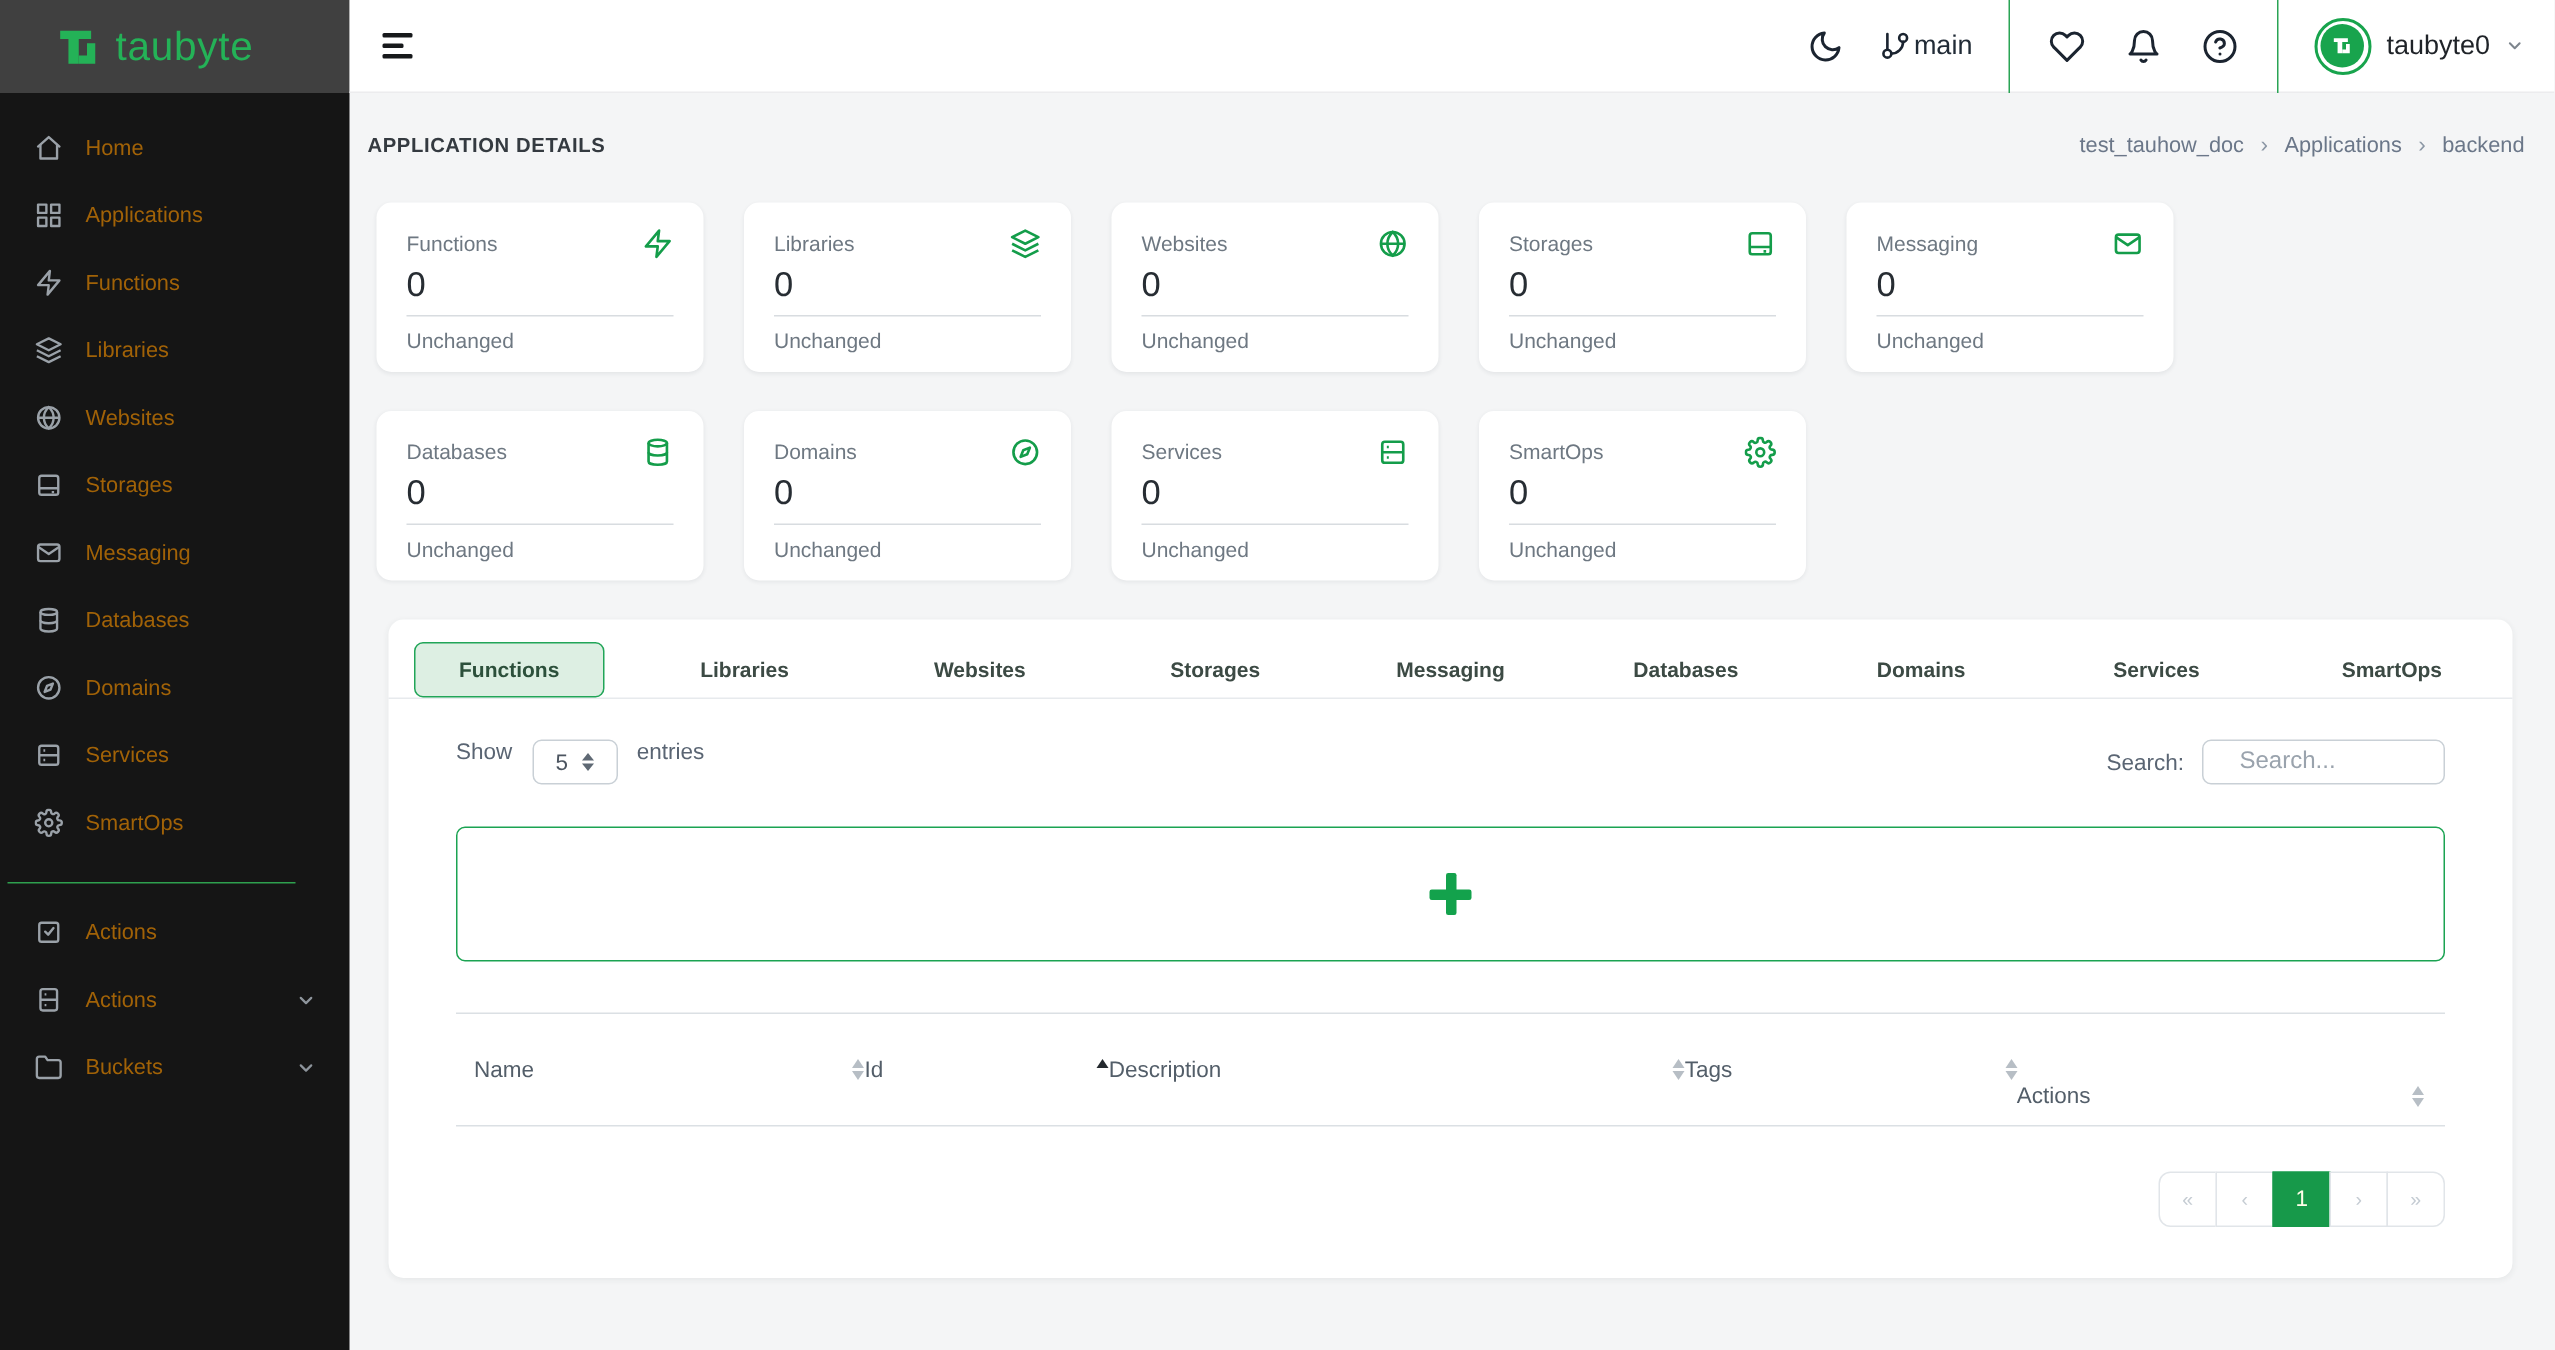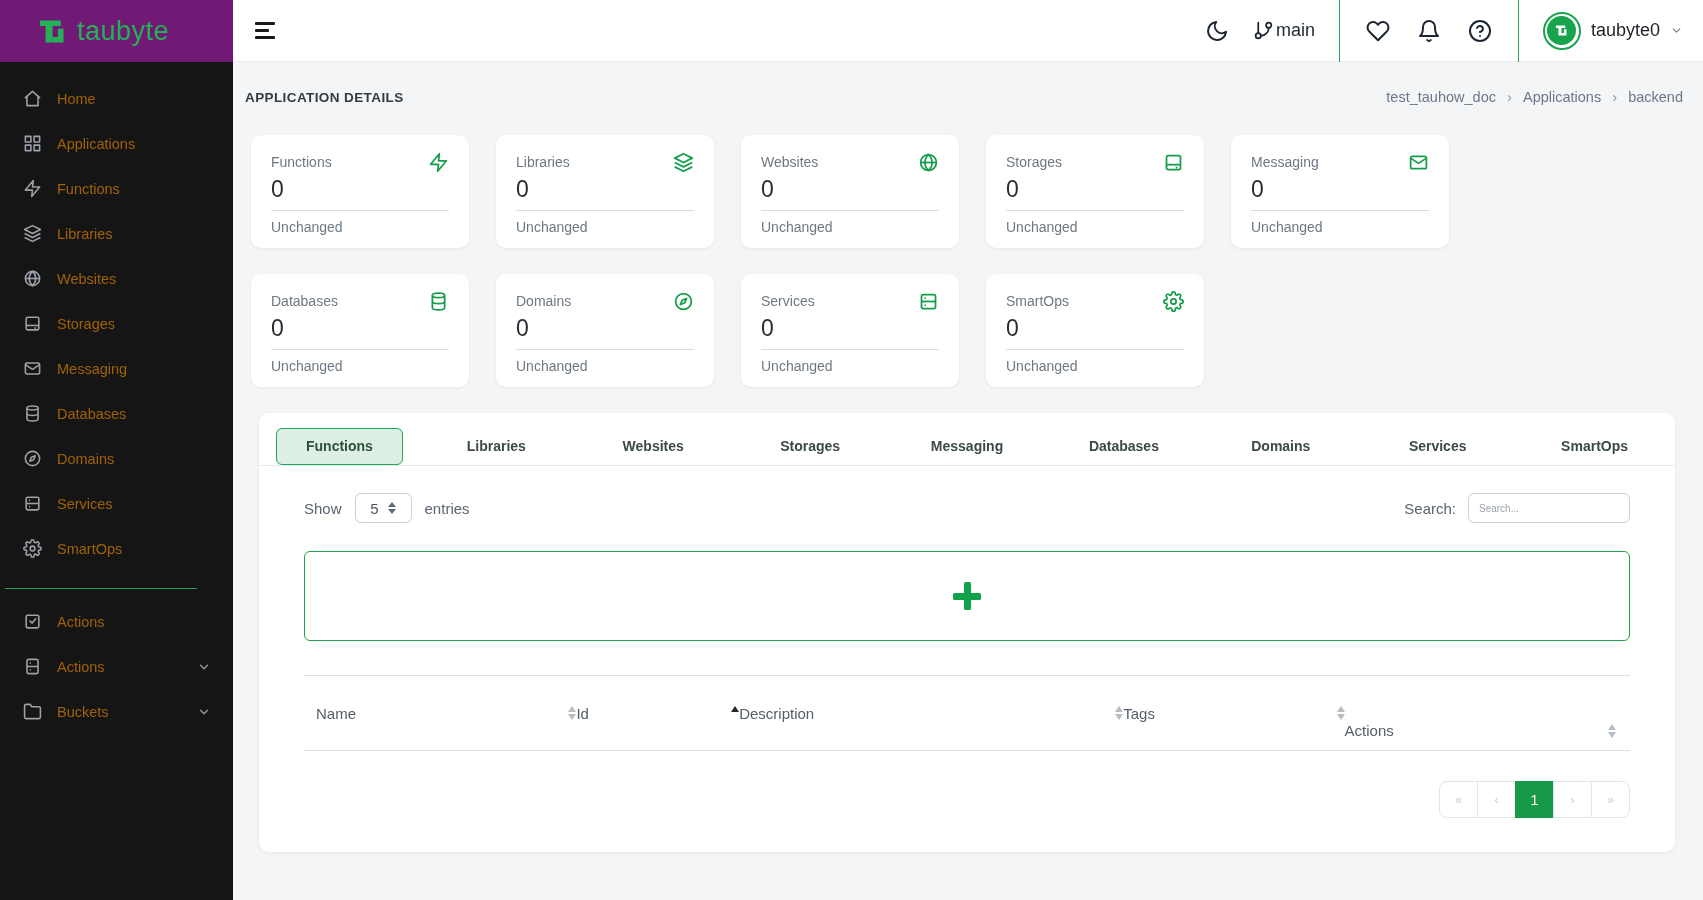--- a/index.html
+++ b/index.html
@@ -1,21 +1,21 @@
 <!DOCTYPE html>
 <html><head>
 <meta charset="utf-8">
 <style>
   * { margin:0; padding:0; box-sizing:border-box; }
   html,body { width:1703px; height:900px; overflow:hidden; }
   body { font-family:"Liberation Sans", sans-serif; background:#f4f5f6; display:flex; }
 
   
   .sidebar { width:233px; flex:none; background:#151515; display:flex; flex-direction:column; }
-  .logo { height:62px; flex:none; background:#701a75; display:flex; align-items:center; padding-left:36px; gap:8px; cursor:pointer; }
+  .logo { height:62px; flex:none; background:#404040; display:flex; align-items:center; padding-left:36px; gap:8px; cursor:pointer; }
   .logo-text { color:#24b257; font-size:27px; letter-spacing:.5px; }
   .nav { padding-top:14px; }
   .nav-item { display:flex; align-items:center; gap:15px; padding:13px 22px 13px 23px; color:#a16207; font-size:14.5px; cursor:pointer; }
   .nav-item .icon { color:#9aa1a8; display:flex; }
   .nav-item .icon svg { width:19px; height:19px; }
   .nav-label { flex:1; }
   .nav-chev { color:#8d949b; display:flex; }
   .nav-chev svg { width:14px; height:14px; }
   .nav-divider { border-top:1px solid #2ea04e; margin:17px 36px 6px 5px; }
 
@@ -60,28 +60,28 @@
   .card-hr { border-top:1px solid #d8dce0; }
   .card-status { font-size:14px; color:#6e7882; padding-top:8px; }
 
   .panel { background:#fff; border-radius:10px; box-shadow:0 1px 4px rgba(40,50,60,.07); margin:0 8px 0 14px; padding:15px 0 34px; }
   .tabs { display:flex; border-bottom:1px solid #e7eaed; padding:0 2px; }
   .tab { flex:1; display:flex; justify-content:center; cursor:pointer; }
   .tab-pill { width:100%; margin:0 15px; text-align:center; padding:9px 0 10px; font-size:14px; font-weight:600; color:#3c4a44; border:1px solid transparent; border-radius:6px; }
   .tab.active .tab-pill { background:#ddefe3; border-color:#21a558; color:#2c503b; }
 
   .controls { display:flex; align-items:center; margin:27px 45px 0; }
-  .ctl-left { display:flex; align-items:center; gap:13px; font-size:15px; color:#5a6573; }
+  .ctl-left { display:flex; align-items:flex-start; gap:13px; font-size:15px; color:#5a6573; }
   .select { width:57px; height:30px; border:1px solid #c9d0d6; border-radius:6px; background:#fff; display:flex; align-items:center; justify-content:center; gap:9px; font-size:15px; color:#4c5560; cursor:pointer; }
   .updown { display:flex; flex-direction:column; gap:2px; }
   .updown i { width:0; height:0; border-left:4px solid transparent; border-right:4px solid transparent; }
   .updown .up { border-bottom:5px solid #5f6974; }
   .updown .down { border-top:5px solid #5f6974; }
   .ctl-right { margin-left:auto; display:flex; align-items:center; gap:12px; font-size:15px; color:#5a6573; }
-  .search-input { width:162px; height:30px; border:1px solid #c9d0d6; border-radius:6px; padding:0 10px; font-size:10px; color:#3c454f; font-family:"Liberation Sans", sans-serif; outline:none; }
+  .search-input { width:162px; height:30px; border:1px solid #c9d0d6; border-radius:6px; padding:0 24px; font-size:16px; color:#3c454f; font-family:"Liberation Sans", sans-serif; outline:none; }
   .search-input::placeholder { color:#9aa3ad; }
 
   .add-box { margin:28px 45px 0; height:90px; border:1px solid #1ba352; border-radius:6px; display:flex; align-items:center; justify-content:center; cursor:pointer; background:#fff; }
   .plus { position:relative; width:28px; height:28px; }
   .plus::before, .plus::after { content:""; position:absolute; background:#13a24c; border-radius:1.5px; }
   .plus::before { left:0; top:11px; width:28px; height:7px; }
   .plus::after { left:11px; top:0; width:7px; height:28px; }
 
   .thead { display:flex; margin:34px 45px 0; border-top:1px solid #dbe0e4; border-bottom:1px solid #dbe0e4; padding:11px 12px; }
   .th { display:flex; align-items:center; justify-content:space-between; font-size:15px; color:#535e69; cursor:pointer; }

